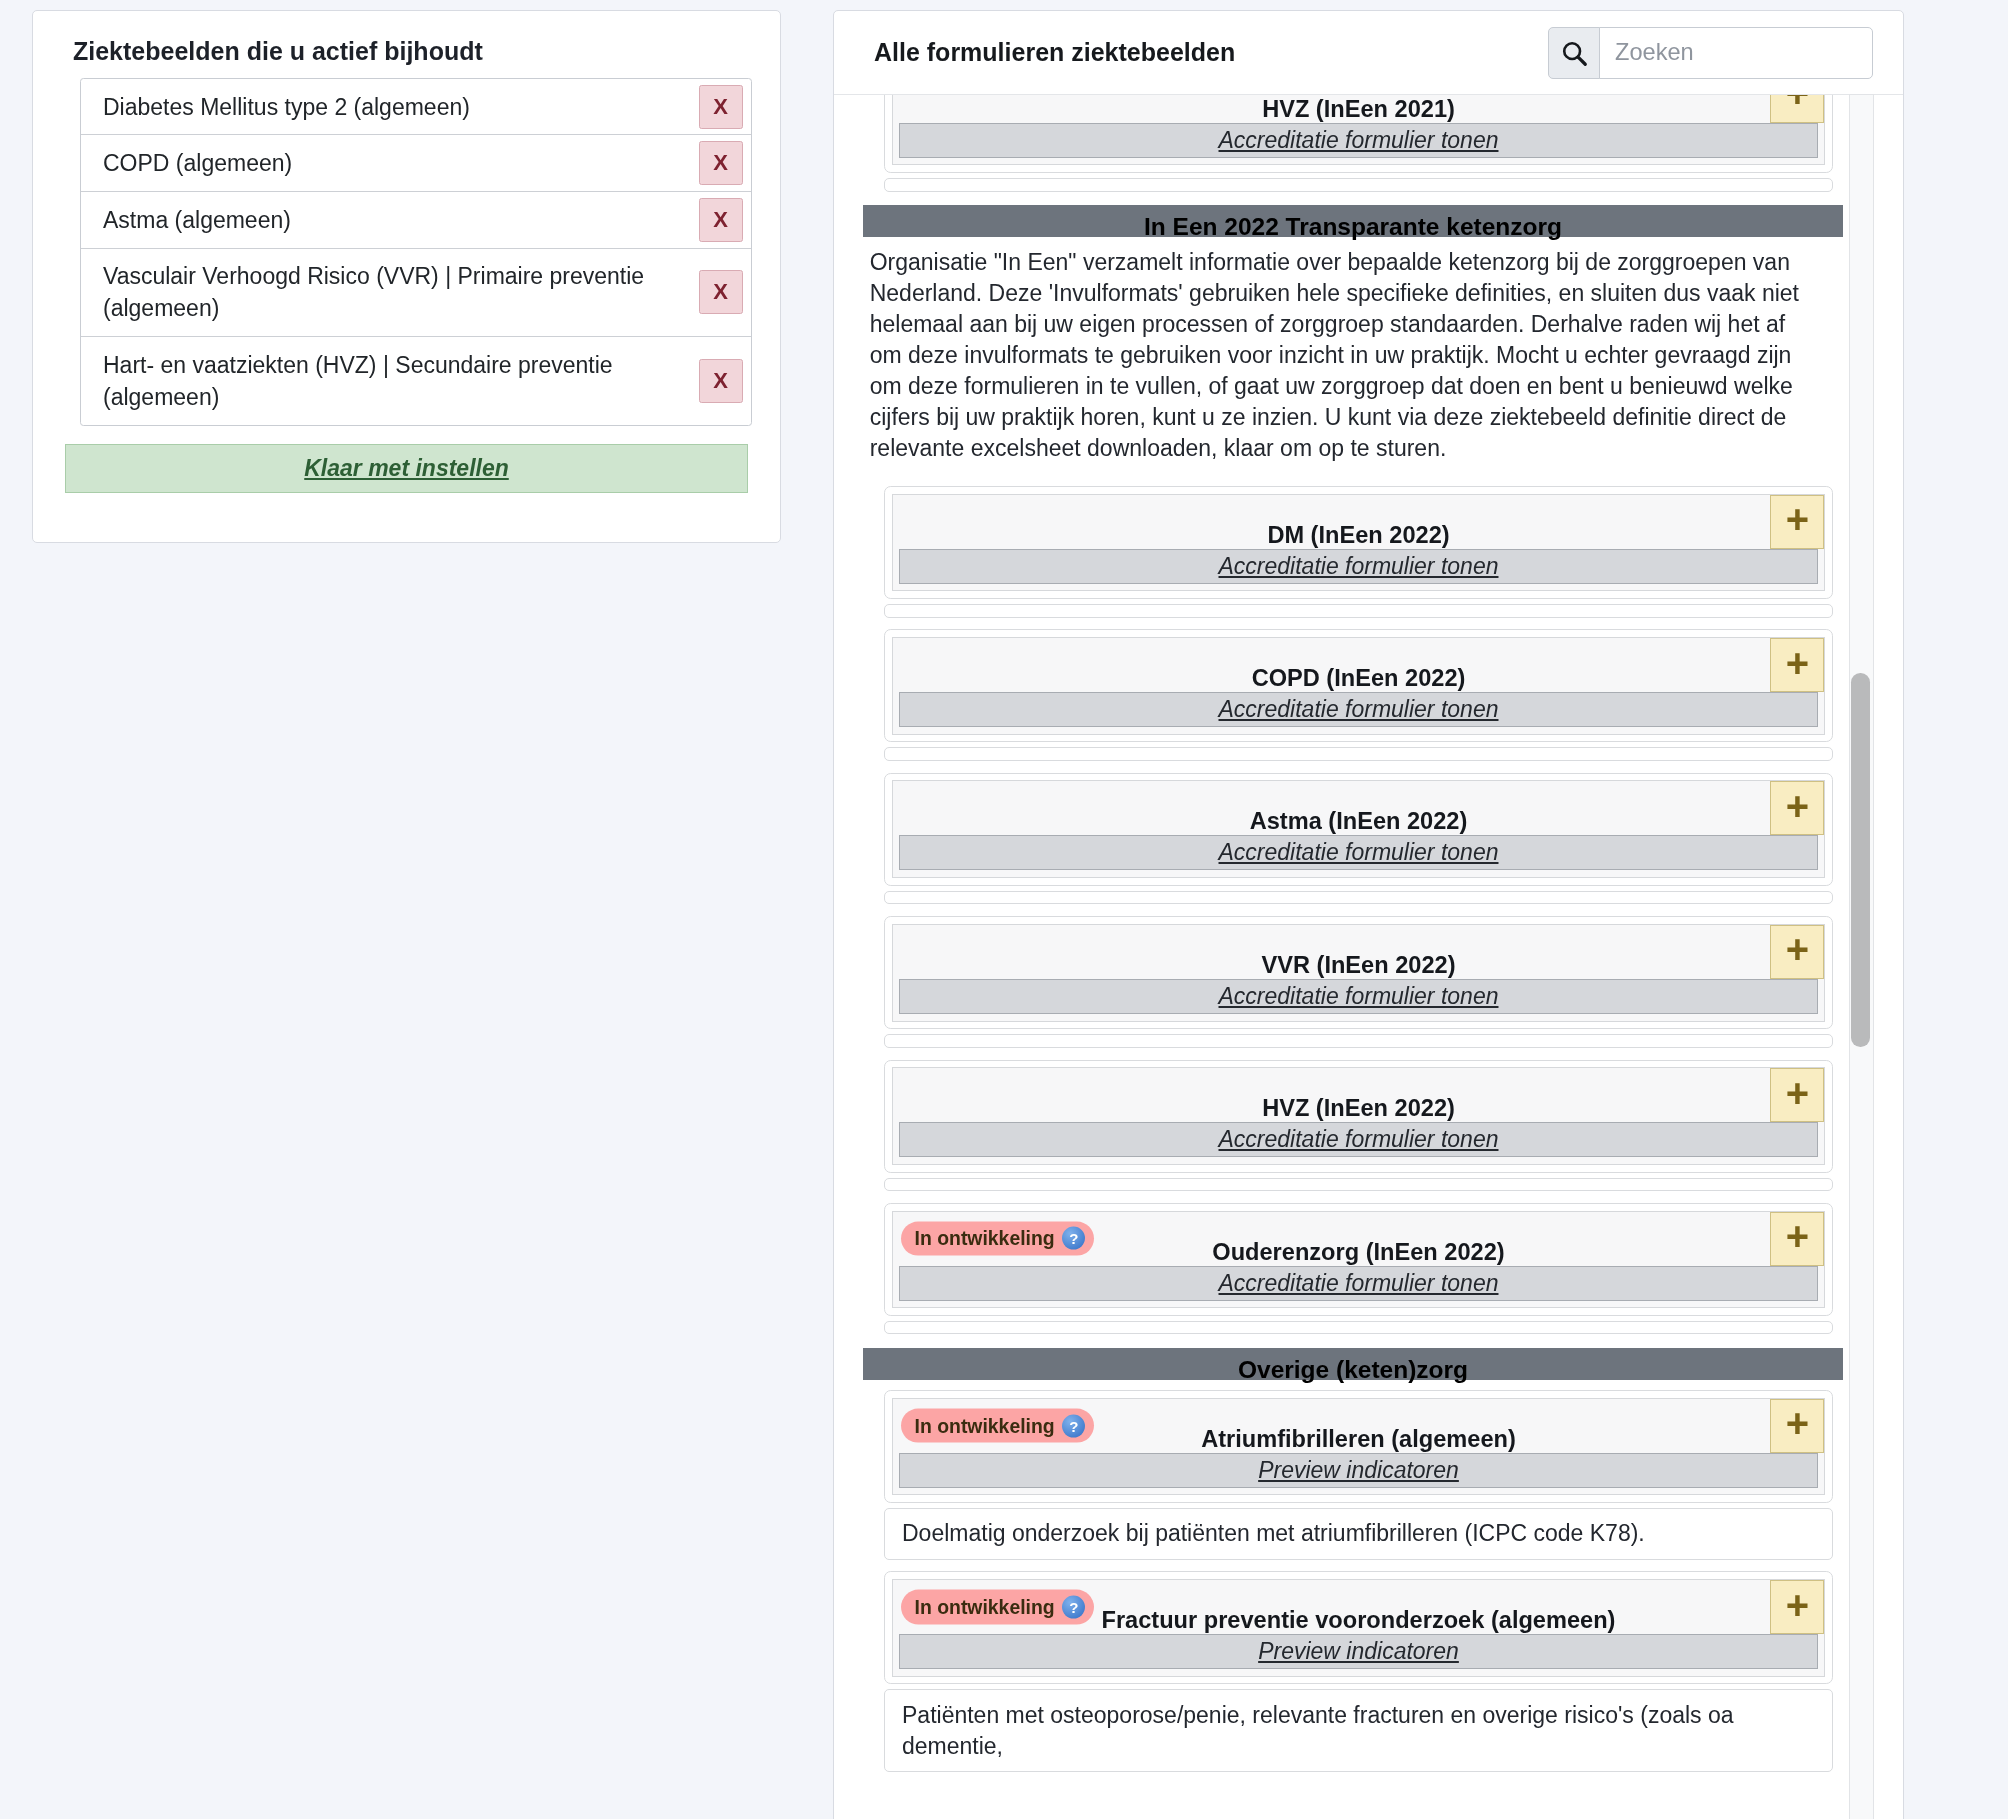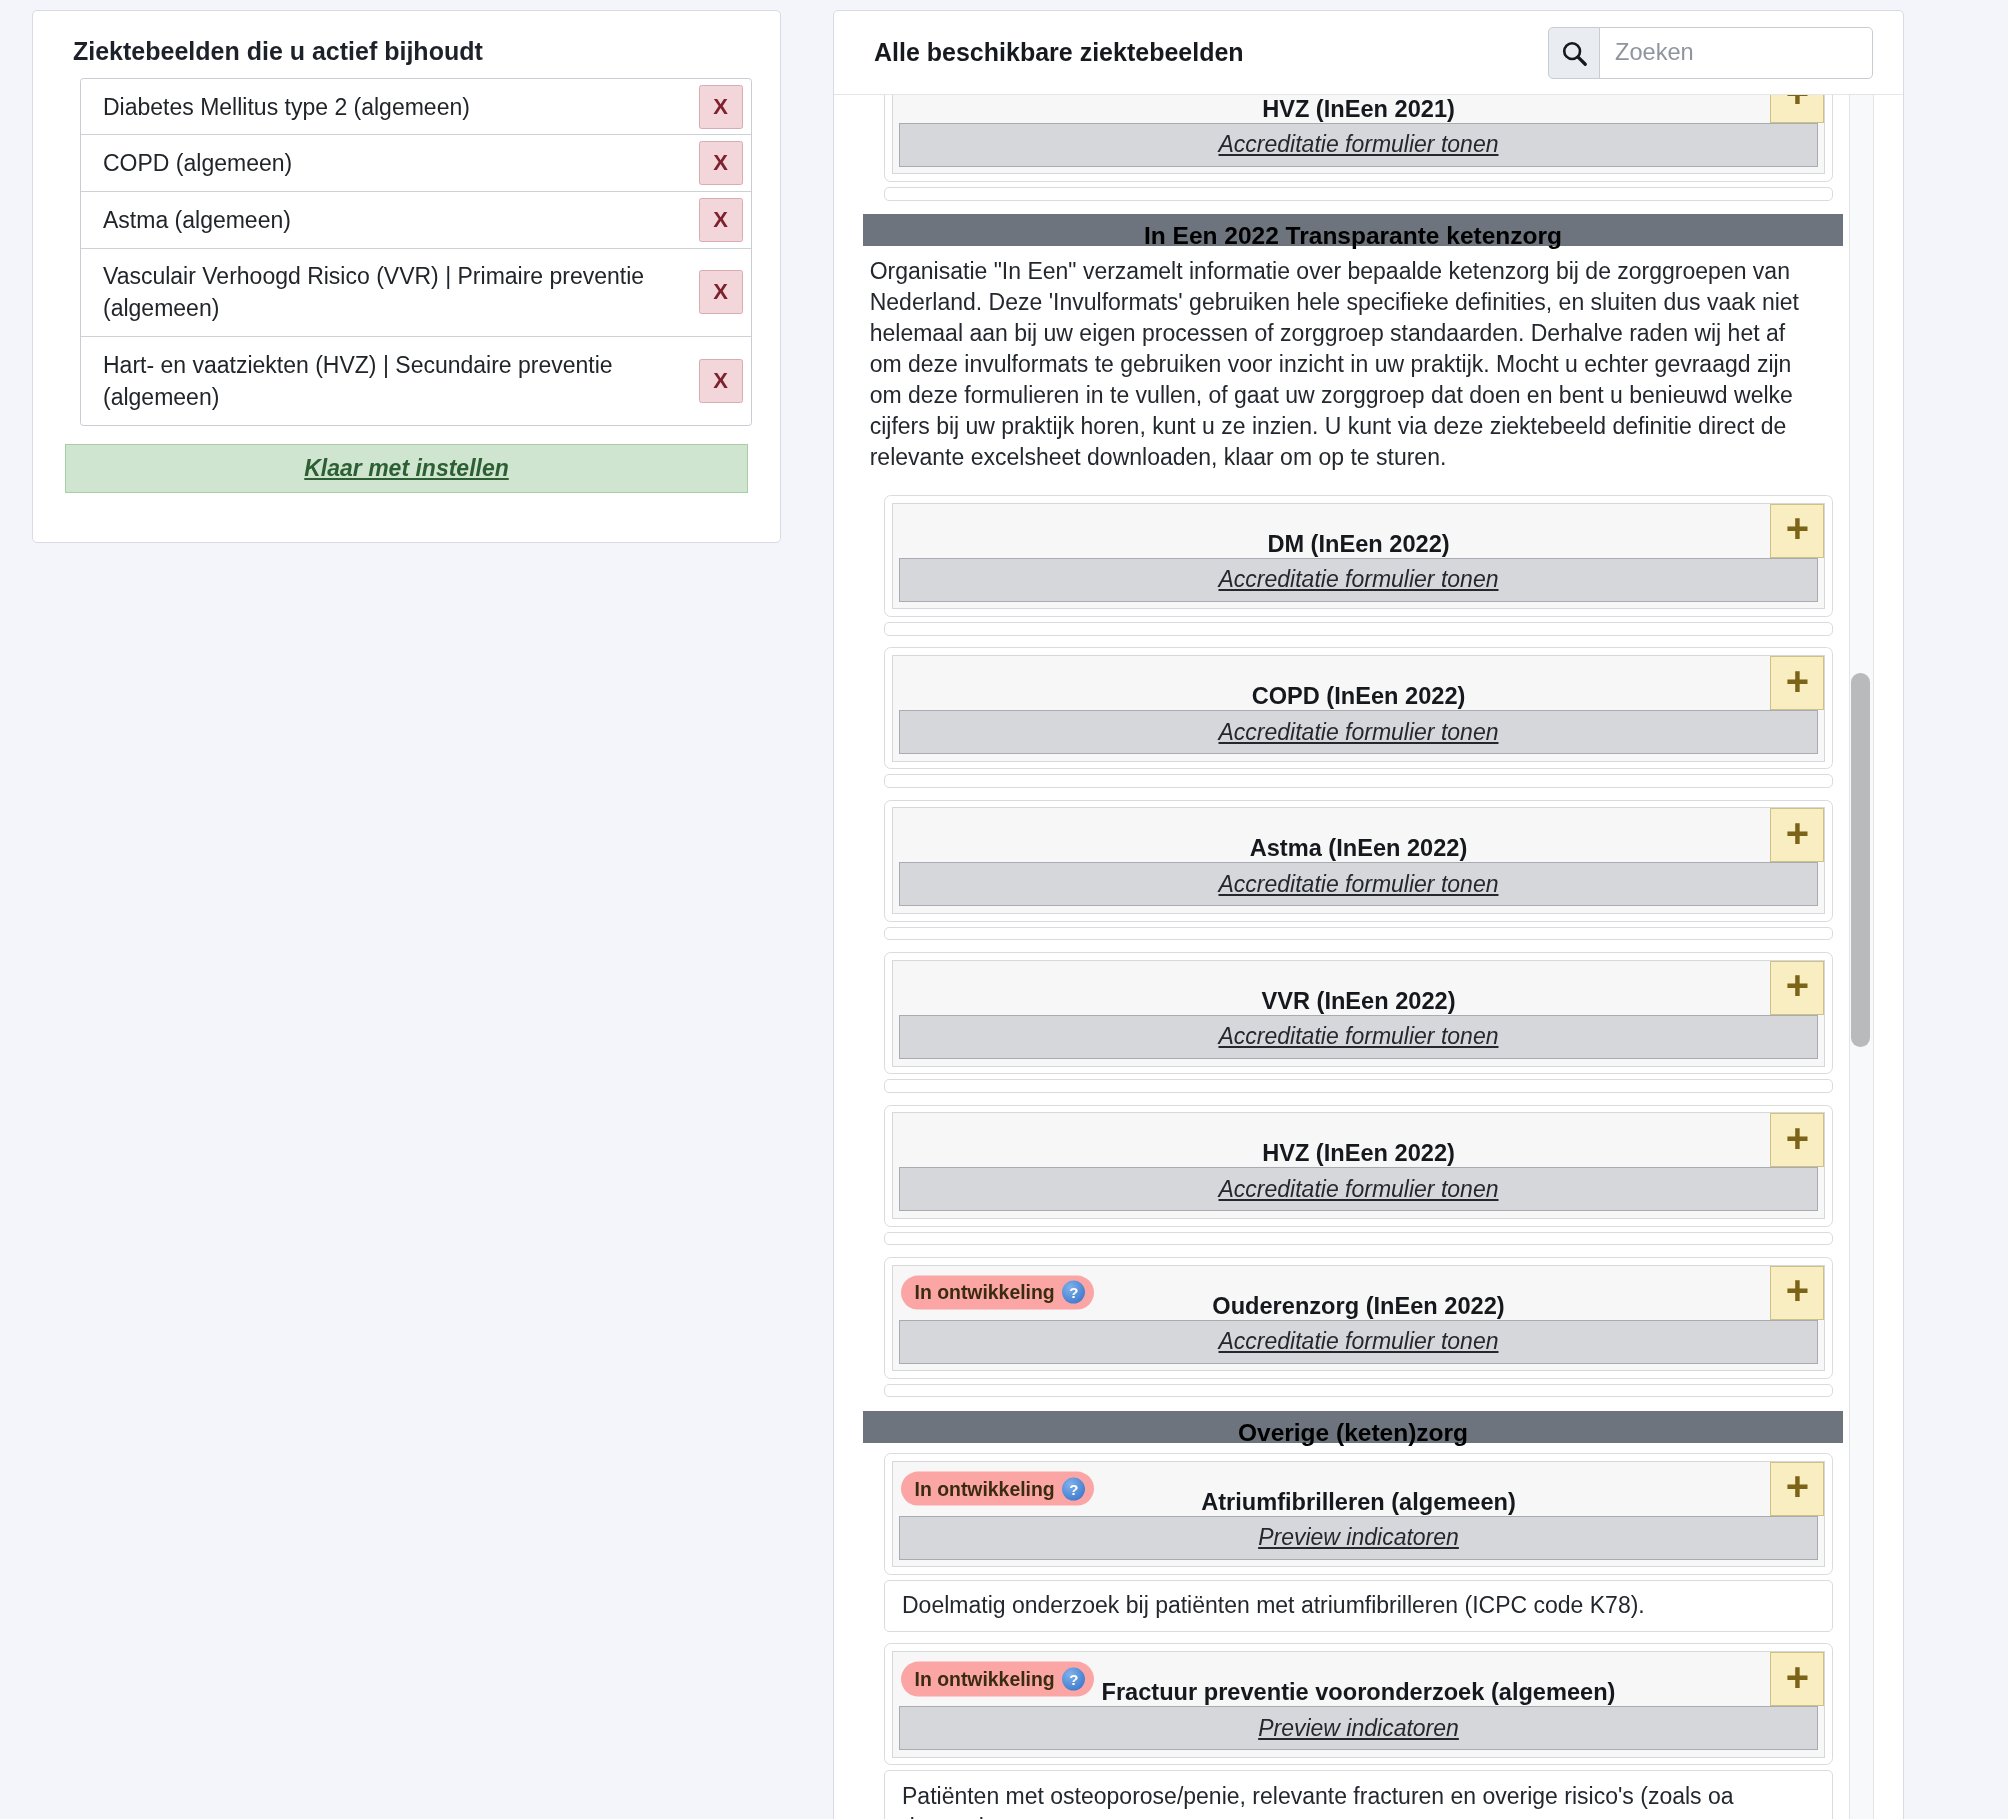--- a/index.html
+++ b/index.html
@@ -184,21 +184,21 @@
     border-radius: 50%;
     background: radial-gradient(circle at 35% 30%, #7fb1ec, #2f6cc4);
     color: #ffffff;
     font-size: 15px;
     font-weight: bold;
     display: flex; align-items: center; justify-content: center;
     cursor: pointer;
   }
   .link-bar {
     margin: 0 6.7px 6.7px 6.7px;
-    height: 44px;
+    height: 35px;
     background: #d5d7db;
     border: 0.8px solid #a8acb2;
     box-sizing: border-box;
     display: flex; align-items: center; justify-content: center;
     cursor: pointer;
   }
   .card-link {
     font-size: 23px;
     font-style: italic;
     text-decoration: underline;
@@ -265,21 +265,21 @@
       <div class="active-item">
     <span class="ai-label">Hart- en vaatziekten (HVZ) | Secundaire preventie (algemeen)</span>
     <button class="remove-btn">X</button>
   </div>
     </div>
   <button class="done-btn">Klaar met instellen</button>
 </section>
 
 <section class="panel right-panel" style="position:absolute;">
   <header class="rp-header">
-    <h2>Alle beschikbare ziektebeelden</h2>
+    <h2>Alle formulieren ziektebeelden</h2>
     <div class="search">
       <span class="search-icon-box">
         <svg viewBox="0 0 24 24" width="30" height="30" aria-hidden="true">
           <circle cx="10.5" cy="10.5" r="6.3" fill="none" stroke="#16191d" stroke-width="2.1"></circle>
           <line x1="15.3" y1="15.3" x2="21" y2="21" stroke="#16191d" stroke-width="2.6" stroke-linecap="round"></line>
         </svg>
       </span>
       <input type="text" placeholder="Zoeken" style="">
     </div>
   </header>

